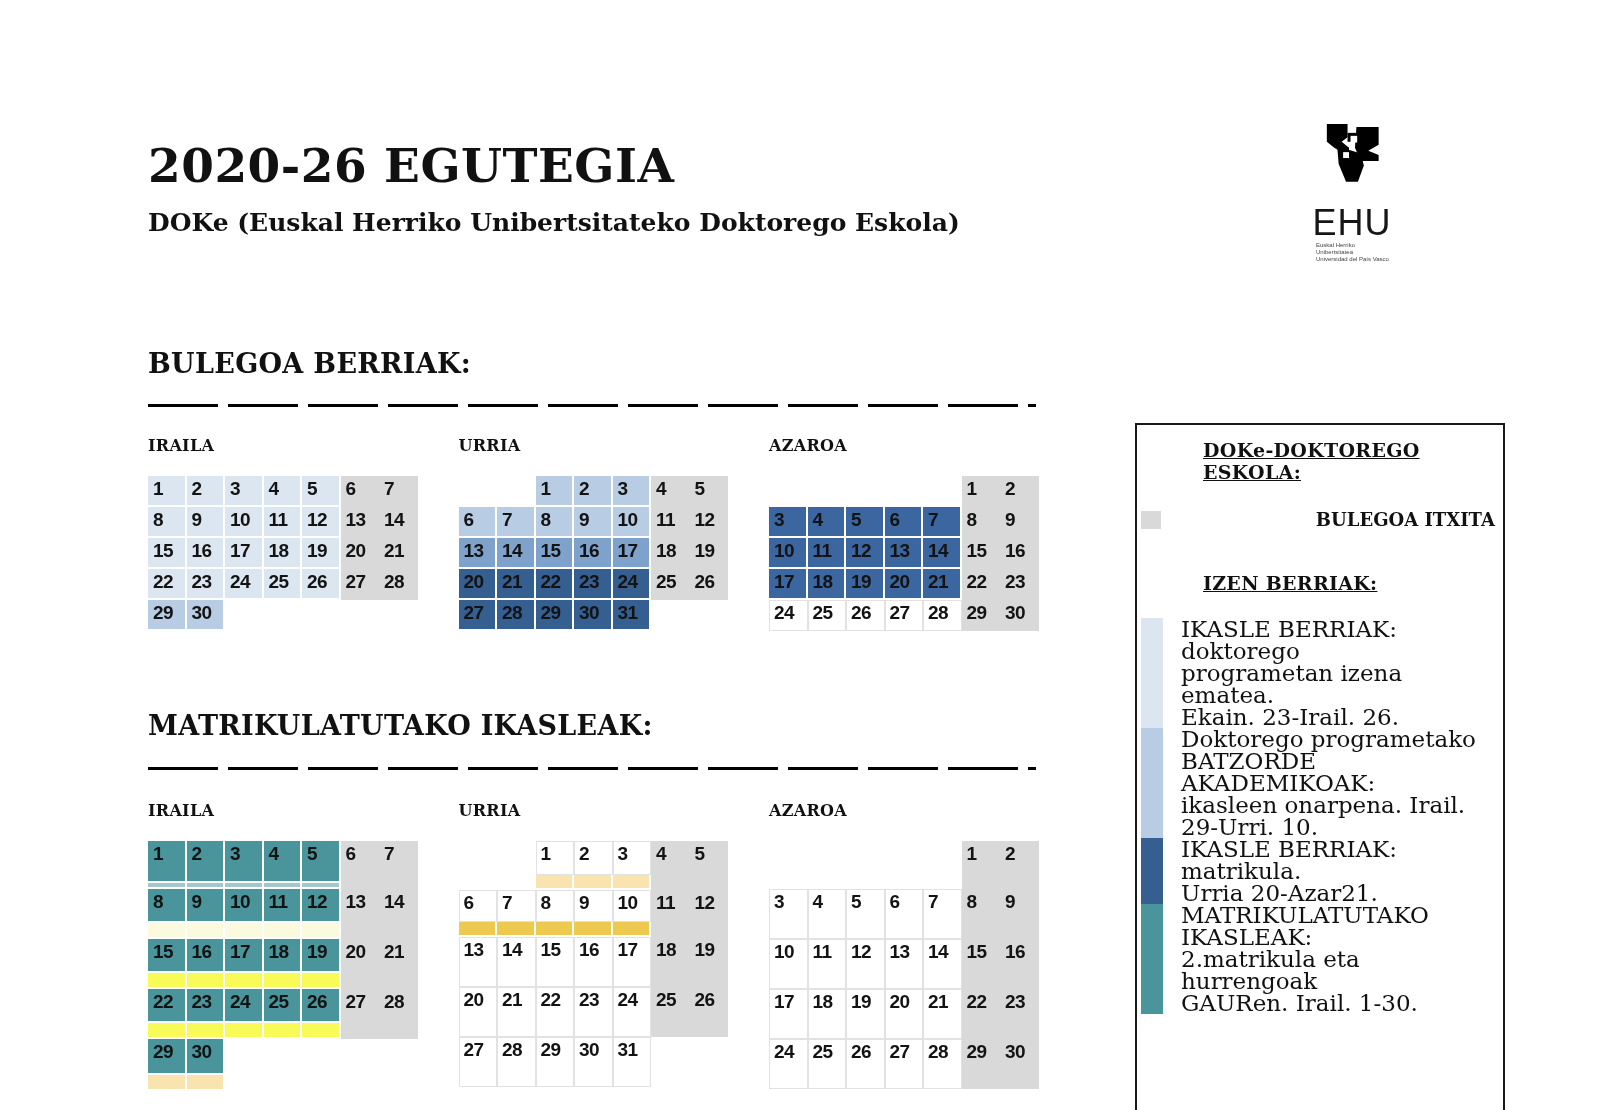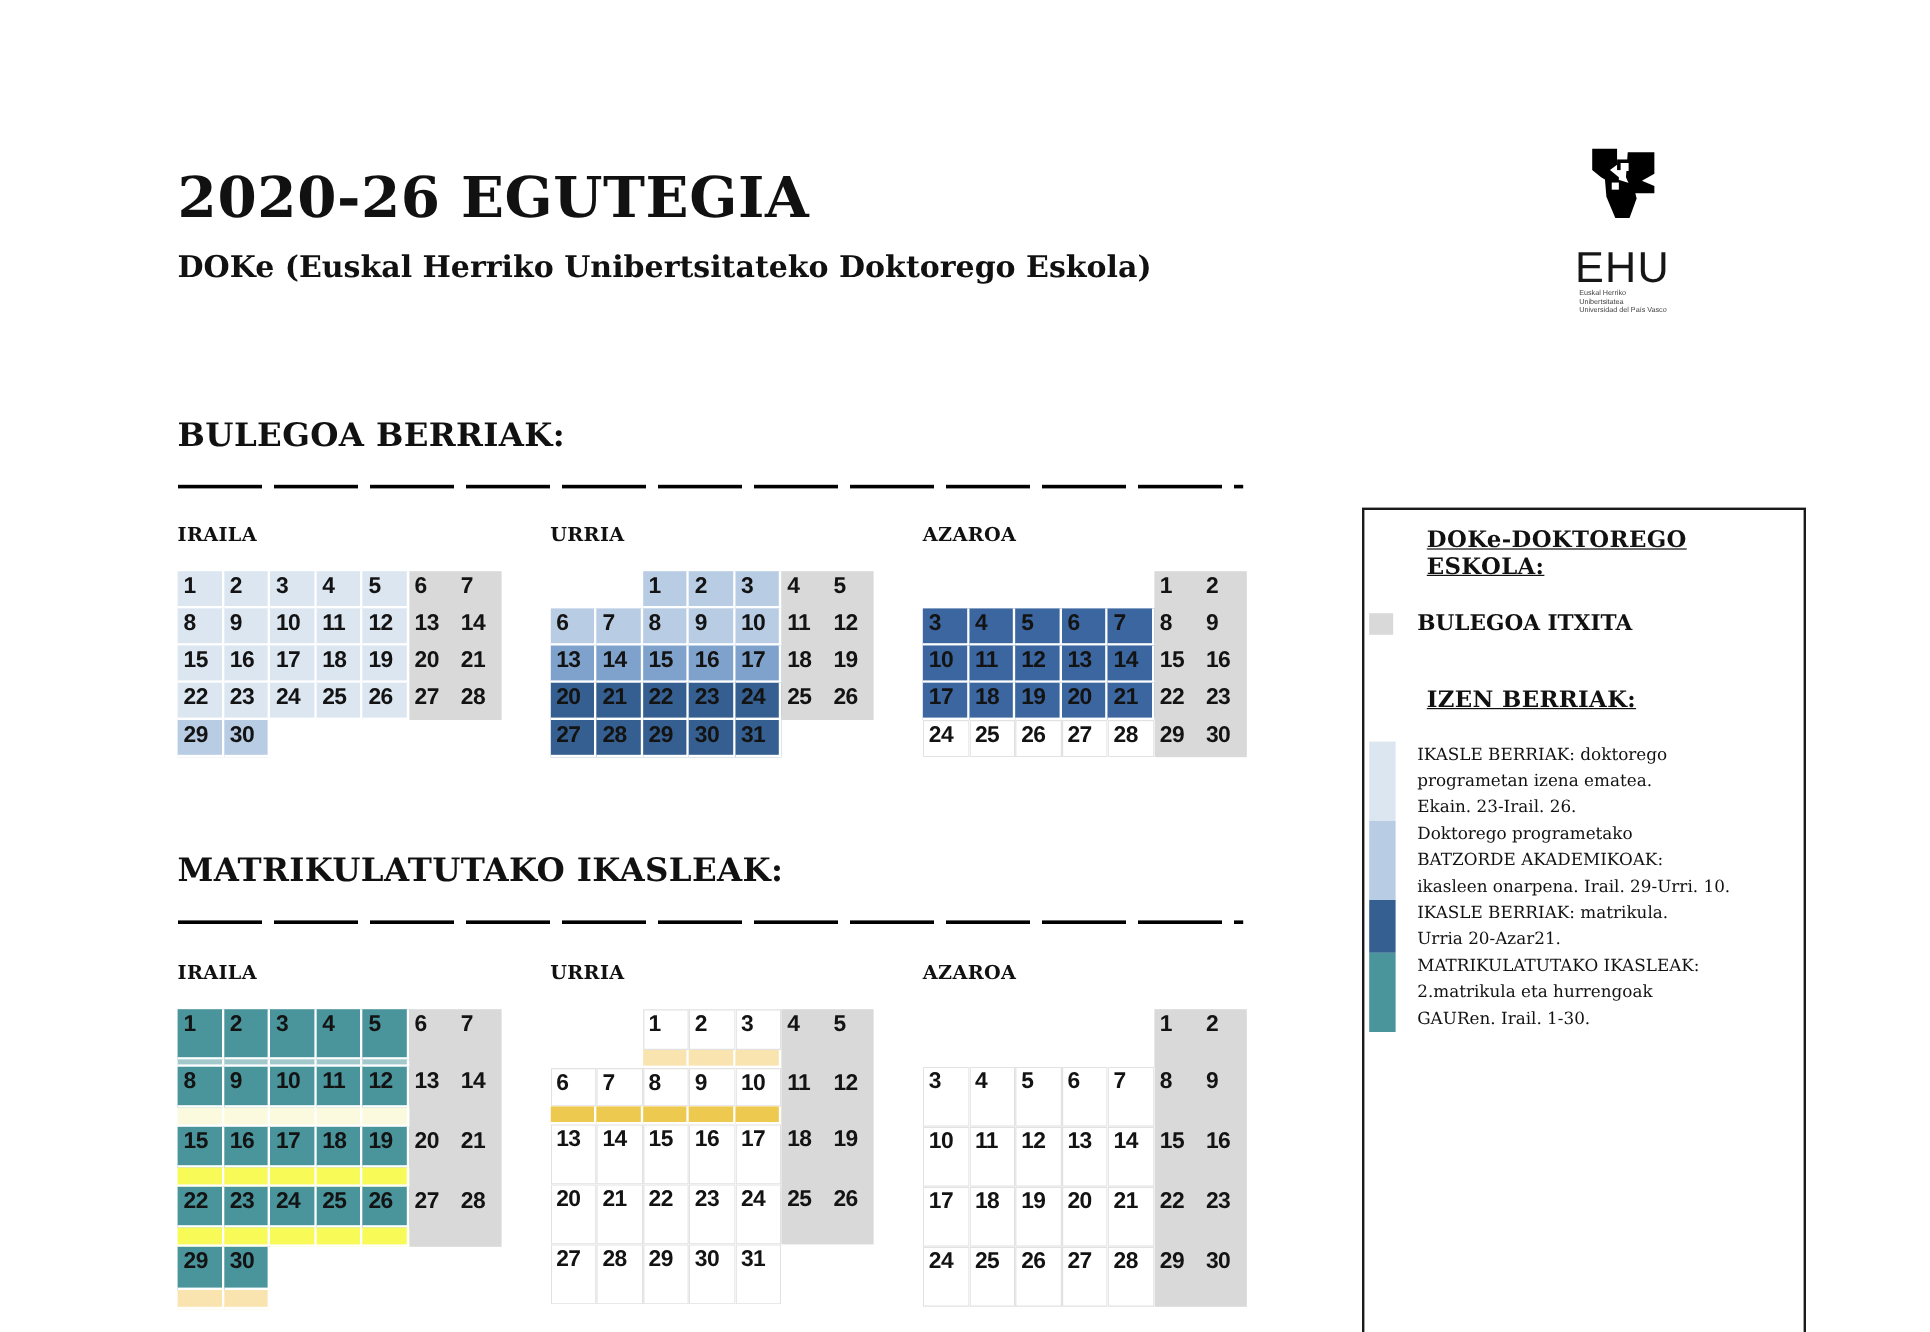--- a/index.html
+++ b/index.html
@@ -37,28 +37,28 @@
   .cell{flex:0 0 38.5px;box-sizing:border-box;overflow:hidden;
         font-family:"Liberation Sans",sans-serif;font-size:19px;font-weight:700;
         letter-spacing:-.5px;line-height:1;color:#131313;padding:3px 0 0 5px;}
   .cell.col{border-right:2px solid #fff;border-bottom:2px solid #fff;}
   .cell.wh{background:#fff;box-shadow:inset 0 0 0 1px #e2e2e2;}
   .cell.wk{background:transparent;}
 
   
   .legend{left:1135px;top:423px;width:370px;height:700px;border:2px solid #1a1a1a;
           box-sizing:border-box;padding:14px 8px 0 2px;}
-  .lg-title{margin-left:50px;font-size:19px;font-weight:700;text-decoration:underline;
+  .lg-title{margin-left:64px;font-size:19px;font-weight:700;text-decoration:underline;
             letter-spacing:.3px;}
   .lg-row{display:flex;align-items:stretch;}
   .lg-sw{flex:0 0 22px;margin-left:2px;}
   .lg-square{width:20px;height:18px;background:#d9d9d9;margin-top:2px;}
-  .lg-tx{margin-left:18px;font-size:14px;line-height:22px;white-space:pre-line;}
+  .lg-tx{margin-left:18px;font-size:23px;line-height:22px;white-space:pre-line;}
   .lg-office-title{margin-left:42px;font-size:18px;font-weight:700;}
-  #lg-office{margin-top:26px;}
+  #lg-office{margin-top:26px;justify-content:space-between;}
   #lg-office-lines{margin-left:42px;font-size:17px;line-height:22px;white-space:pre-line;}
   #lg-title2{margin-top:42px;}
   #lg-entries{margin-top:24px;}
 </style>
 </head>
 <body>
 
 <div class="abs doc-title">2020-26 EGUTEGIA</div>
 <div class="abs doc-subtitle">DOKe (Euskal Herriko Unibertsitateko Doktorego Eskola)</div>
 

